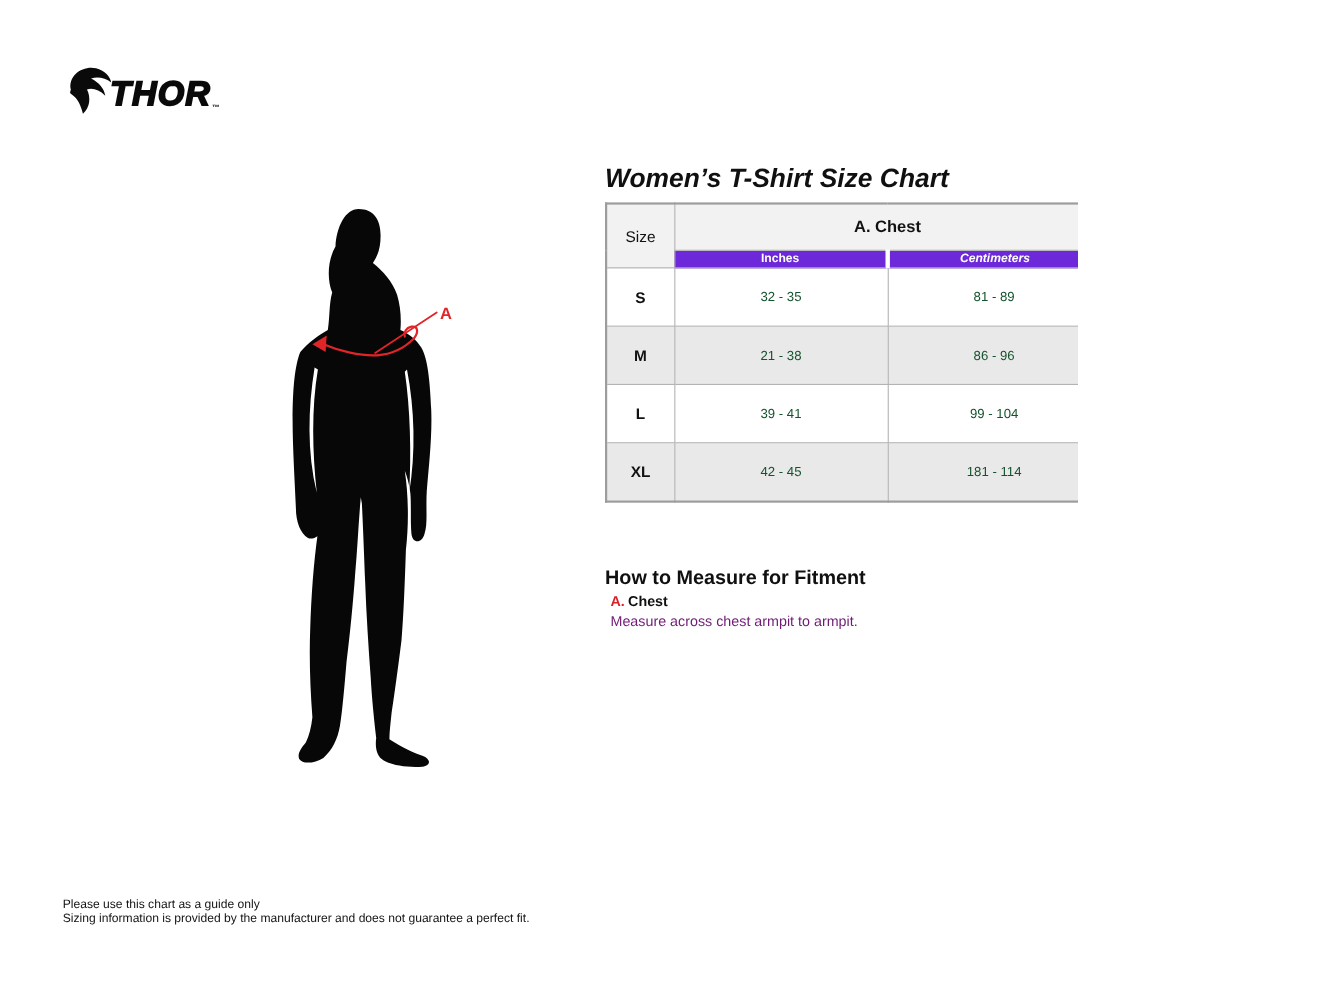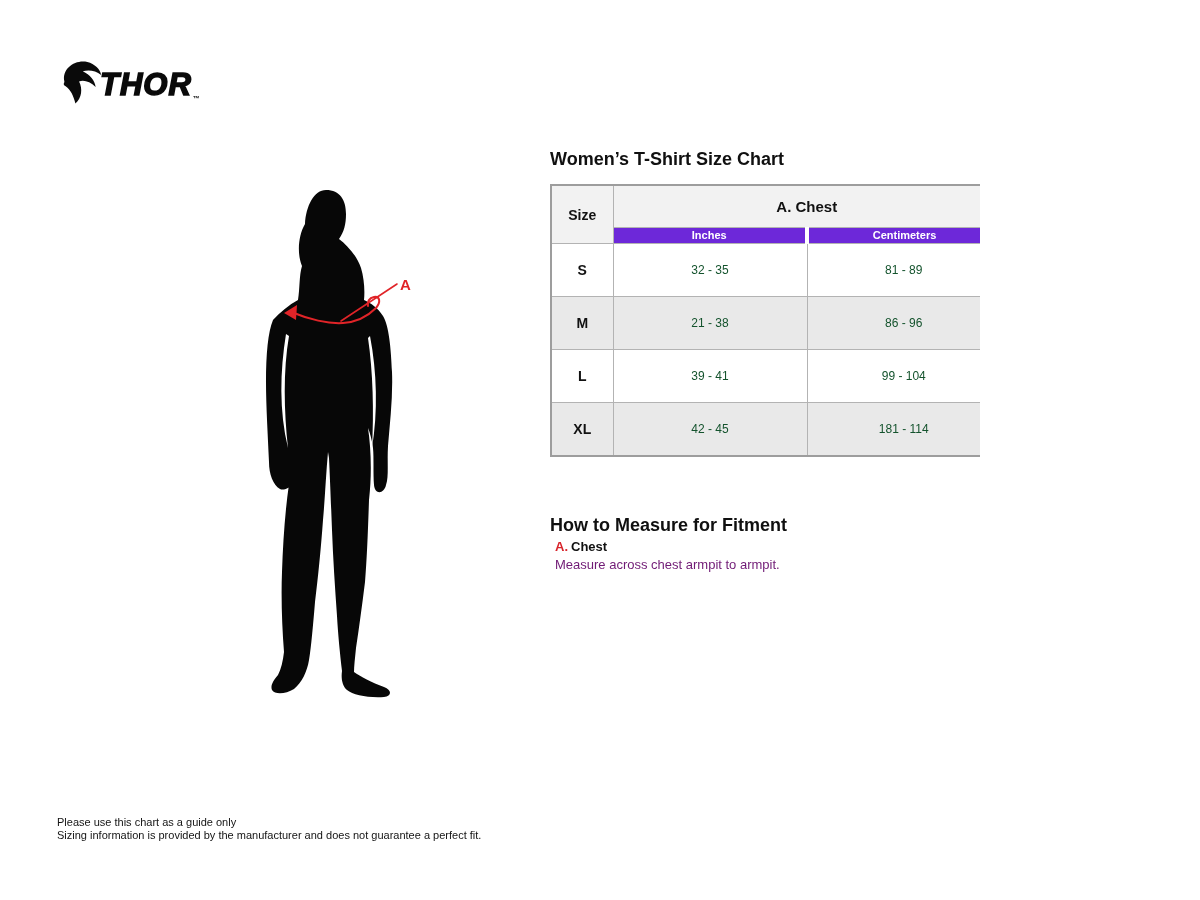--- a/index.html
+++ b/index.html
@@ -15,41 +15,41 @@
     font-size:31px; font-weight:bold; font-style:italic; letter-spacing:1px;
     color:#0a0a0a; margin-left:-3px; margin-bottom:1px;
     -webkit-text-stroke:1.6px #0a0a0a;
   }
   .logo-tm { font-size:7px; font-weight:bold; color:#0a0a0a; margin-left:1px; margin-bottom:2px; }
 
   
   .figure { position:absolute; left:248px; top:186px; width:200px; height:520px; }
 
   
-  .chart-title { position:absolute; left:550px; top:149px; font-size:18px; font-weight:bold; color:#101010; }
+  .chart-title { position:absolute; left:550px; top:149px; font-size:24px; font-weight:bold; color:#101010;font-style:italic; }
 
   
   .size-table {
     position:absolute; left:550px; top:184px; width:450px;
     border-collapse:collapse; border:2px solid #9d9d9d; background:#fff;
     table-layout:fixed;
   }
   .size-table th, .size-table td {
     border:1px solid #b3b3b3; text-align:center; vertical-align:middle; padding:0;
   }
   .col-size { width:62px; }
   .col-in  { width:194px; }
   .col-cm  { width:194px; }
-  .cell-size-head { background:#f2f2f2; font-size:14px; font-weight:bold; color:#111; }
+  .cell-size-head { background:#f2f2f2; font-size:14px; font-weight:normal; color:#111; }
   .cell-group { background:#f2f2f2; font-size:15px; font-weight:bold; color:#111; height:41px; }
   .bar-row th {
     background:#6d28d9; color:#ffffff; font-size:11px; font-weight:bold;
     height:15px; line-height:15px;
   }
-  .bar-row .cell-cm-bar { border-left:4px solid #ffffff; }
+  .bar-row .cell-cm-bar { border-left:4px solid #ffffff;font-style:italic; }
   .data-row { height:53px; }
   .data-row .cell-label { font-size:14px; font-weight:bold; color:#111; }
   .data-row td { font-size:12px; color:#14532d; }
   .data-row.alt td { background:#e9e9e9; }
 
   
   .measure-heading { position:absolute; left:550px; top:503px; font-size:18px; font-weight:bold; color:#101010;margin-top:12px; }
   .measure-key { position:absolute; left:555px; top:539px; font-size:13px; font-weight:bold; color:#101010; }
   .measure-key .red { color:#d8232a; margin-right:3px; }
   .measure-desc { position:absolute; left:555px; top:557px; font-size:13px; color:#701a75; }

